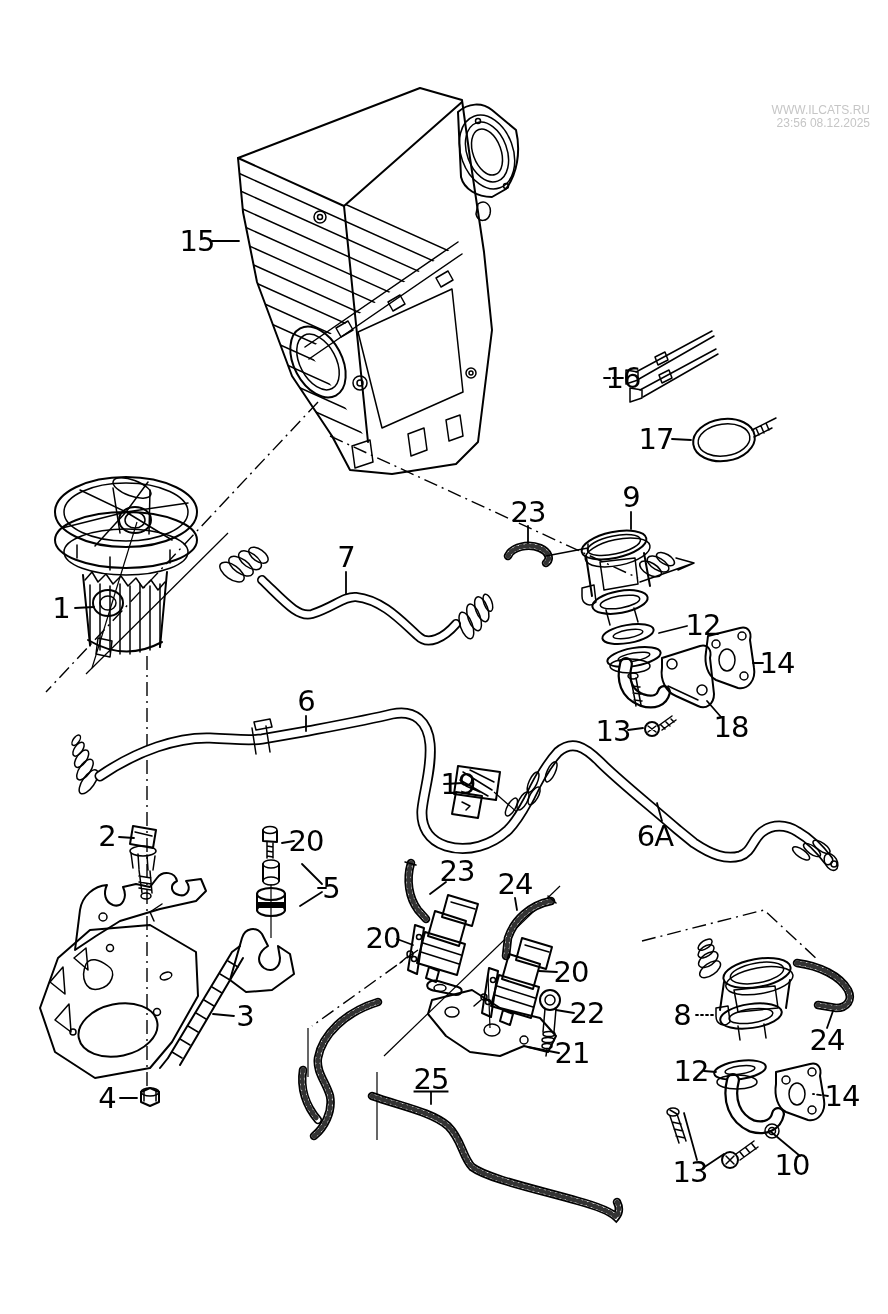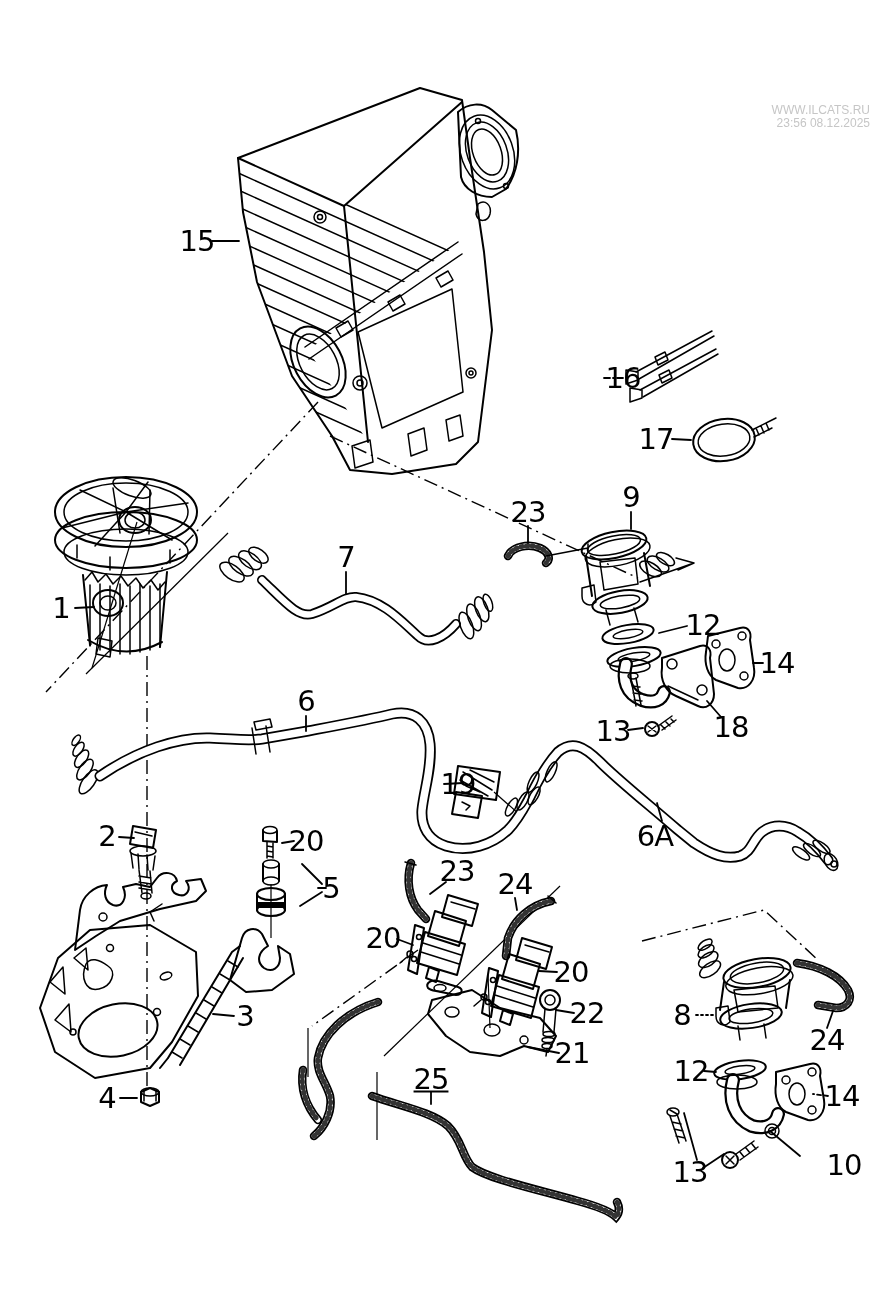--- a/index.html
+++ b/index.html
@@ -489,15 +489,15 @@
       <span class="callout" style="left: 587px; top: 1013px; text-align: right;">22</span>
       <span class="callout" style="left: 572px; top: 1053px;">21</span>
       <span class="callout" style="left: 245px; top: 1016px;">3</span>
       <span class="callout" style="left: 107px; top: 1098px;">4</span>
       <span class="callout" style="left: 431px; top: 1079px; text-decoration: underline;">25</span>
       <span class="callout" style="left: 682px; top: 1015px;">8</span>
       <span class="callout" style="left: 827px; top: 1040px;">24</span>
       <span class="callout" style="left: 691px; top: 1071px;">12</span>
       <span class="callout" style="left: 842px; top: 1096px;">14</span>
       <span class="callout" style="left: 690px; top: 1172px;">13</span>
-      <span class="callout" style="left: 844px; top: 1165px;">10</span>
+      <span class="callout" style="left: 792px; top: 1165px;">10</span>
     </div>
 </div>
 
 </body></html>

